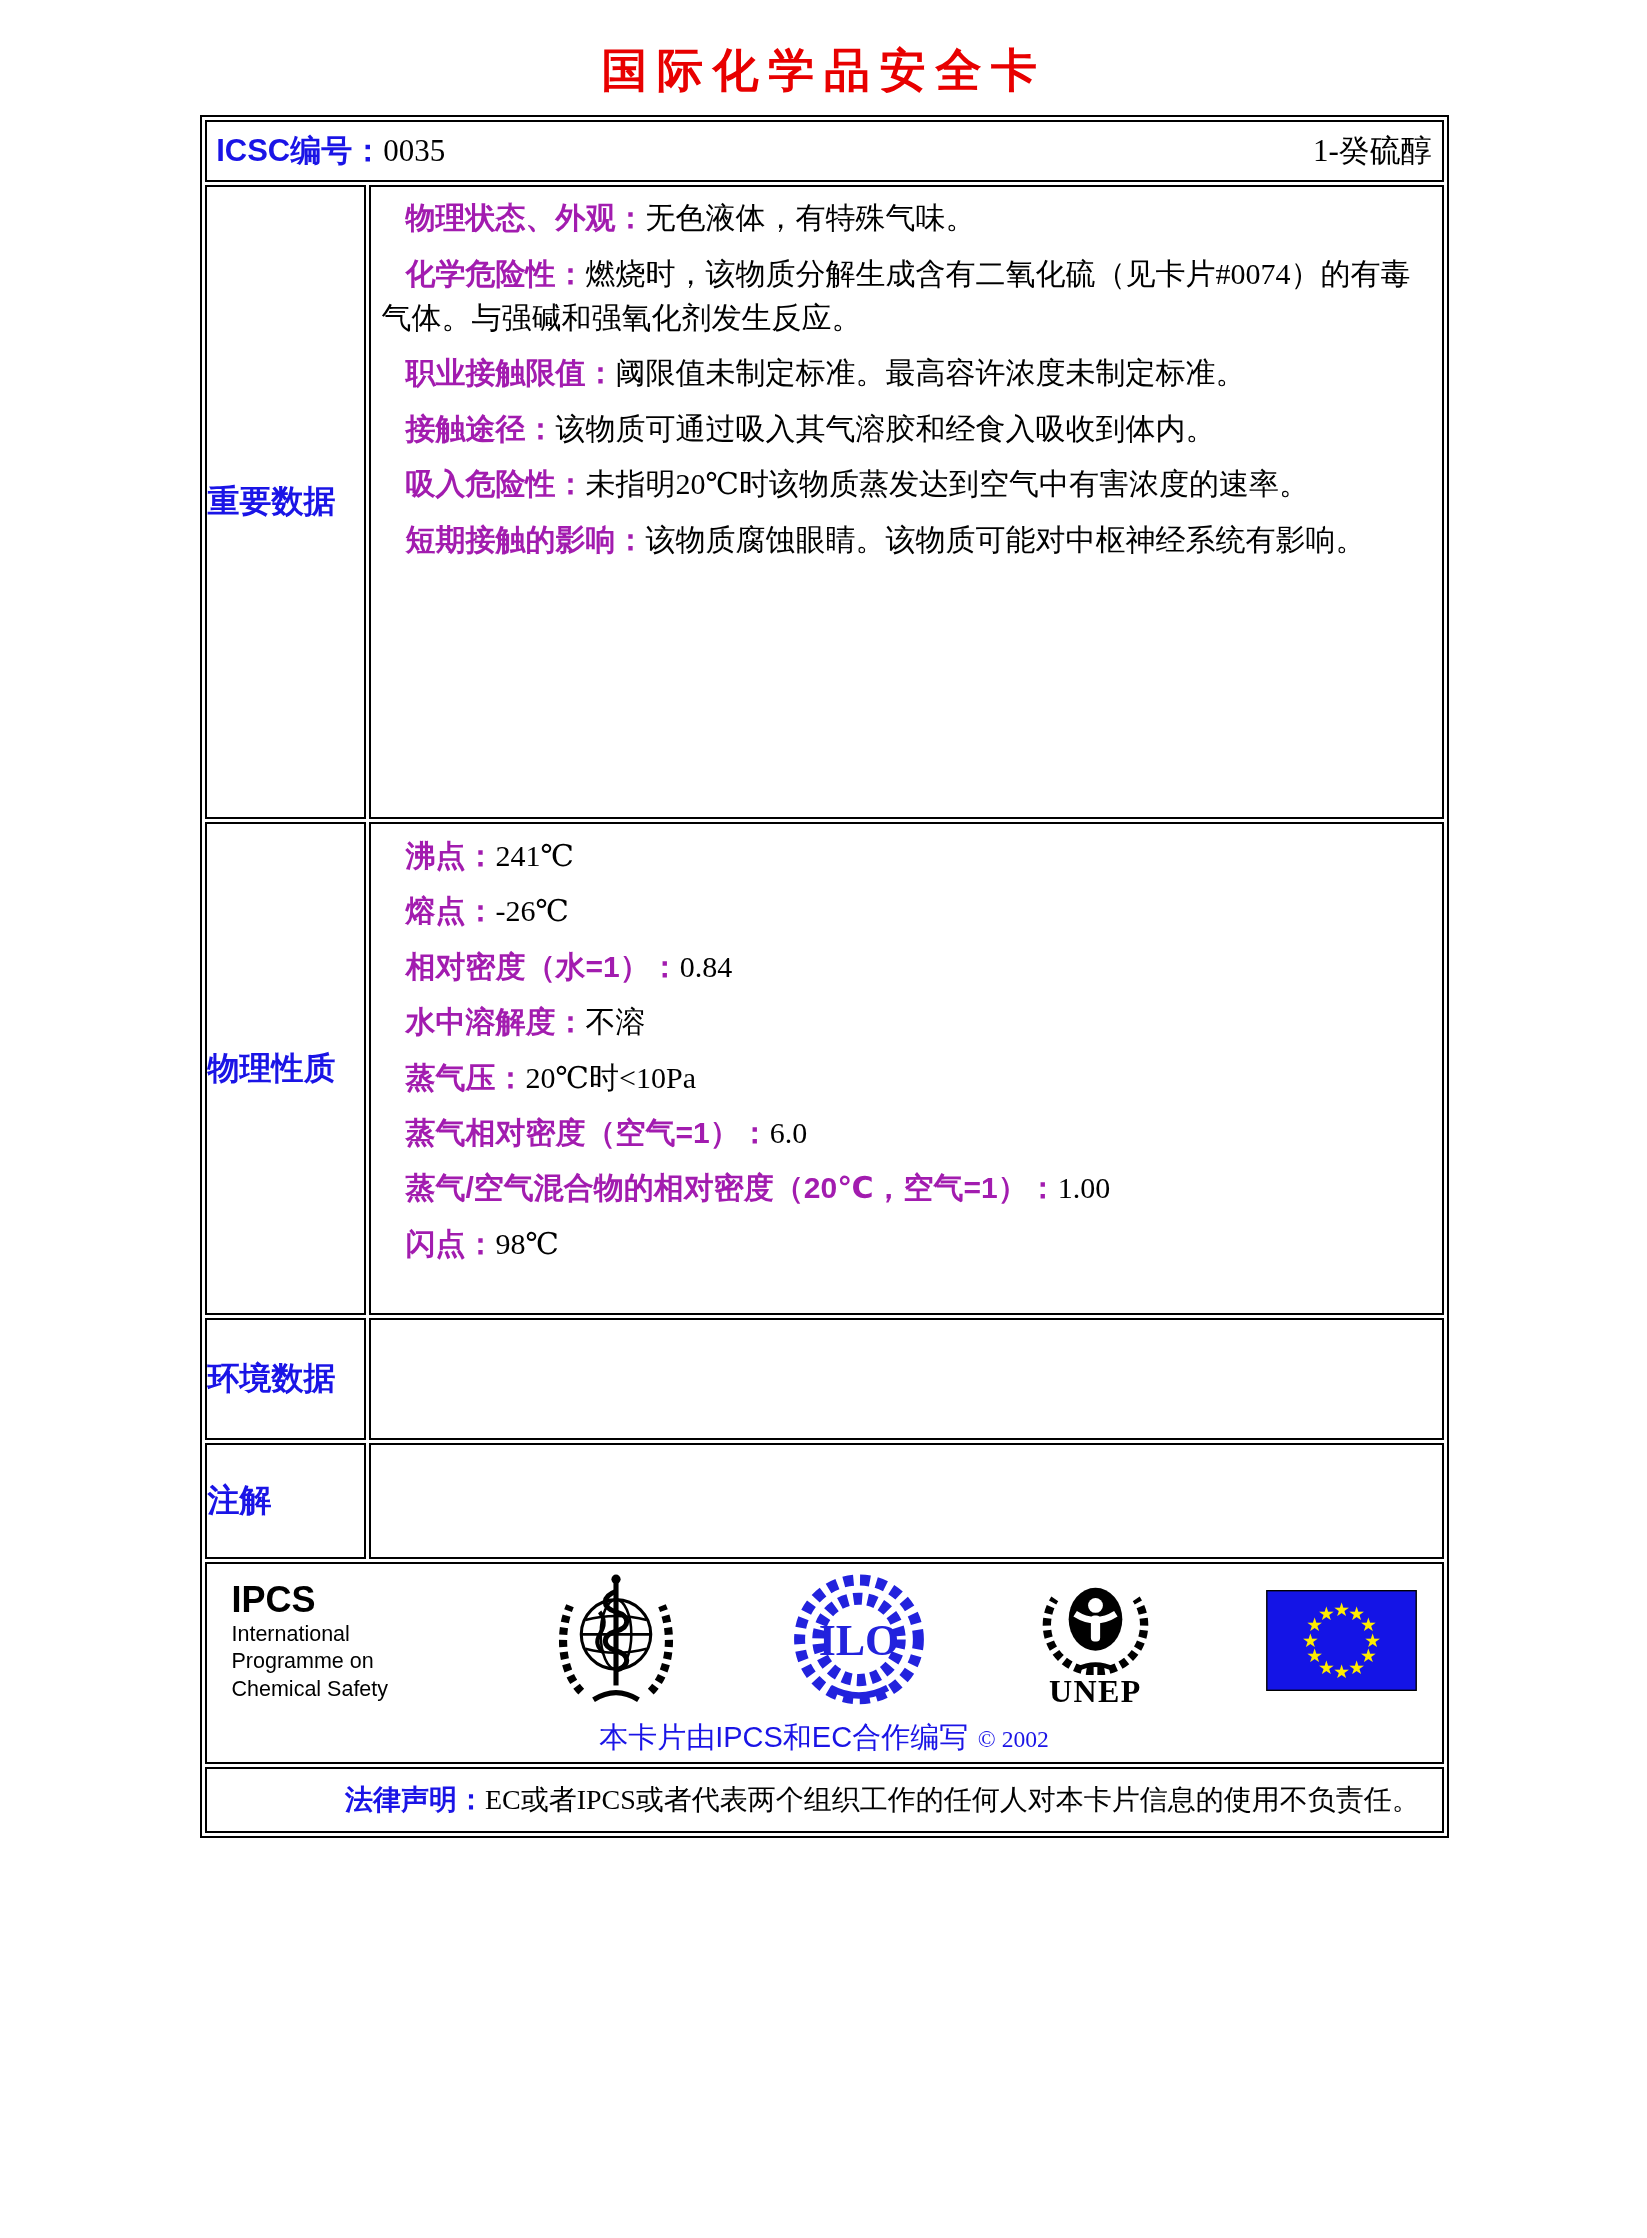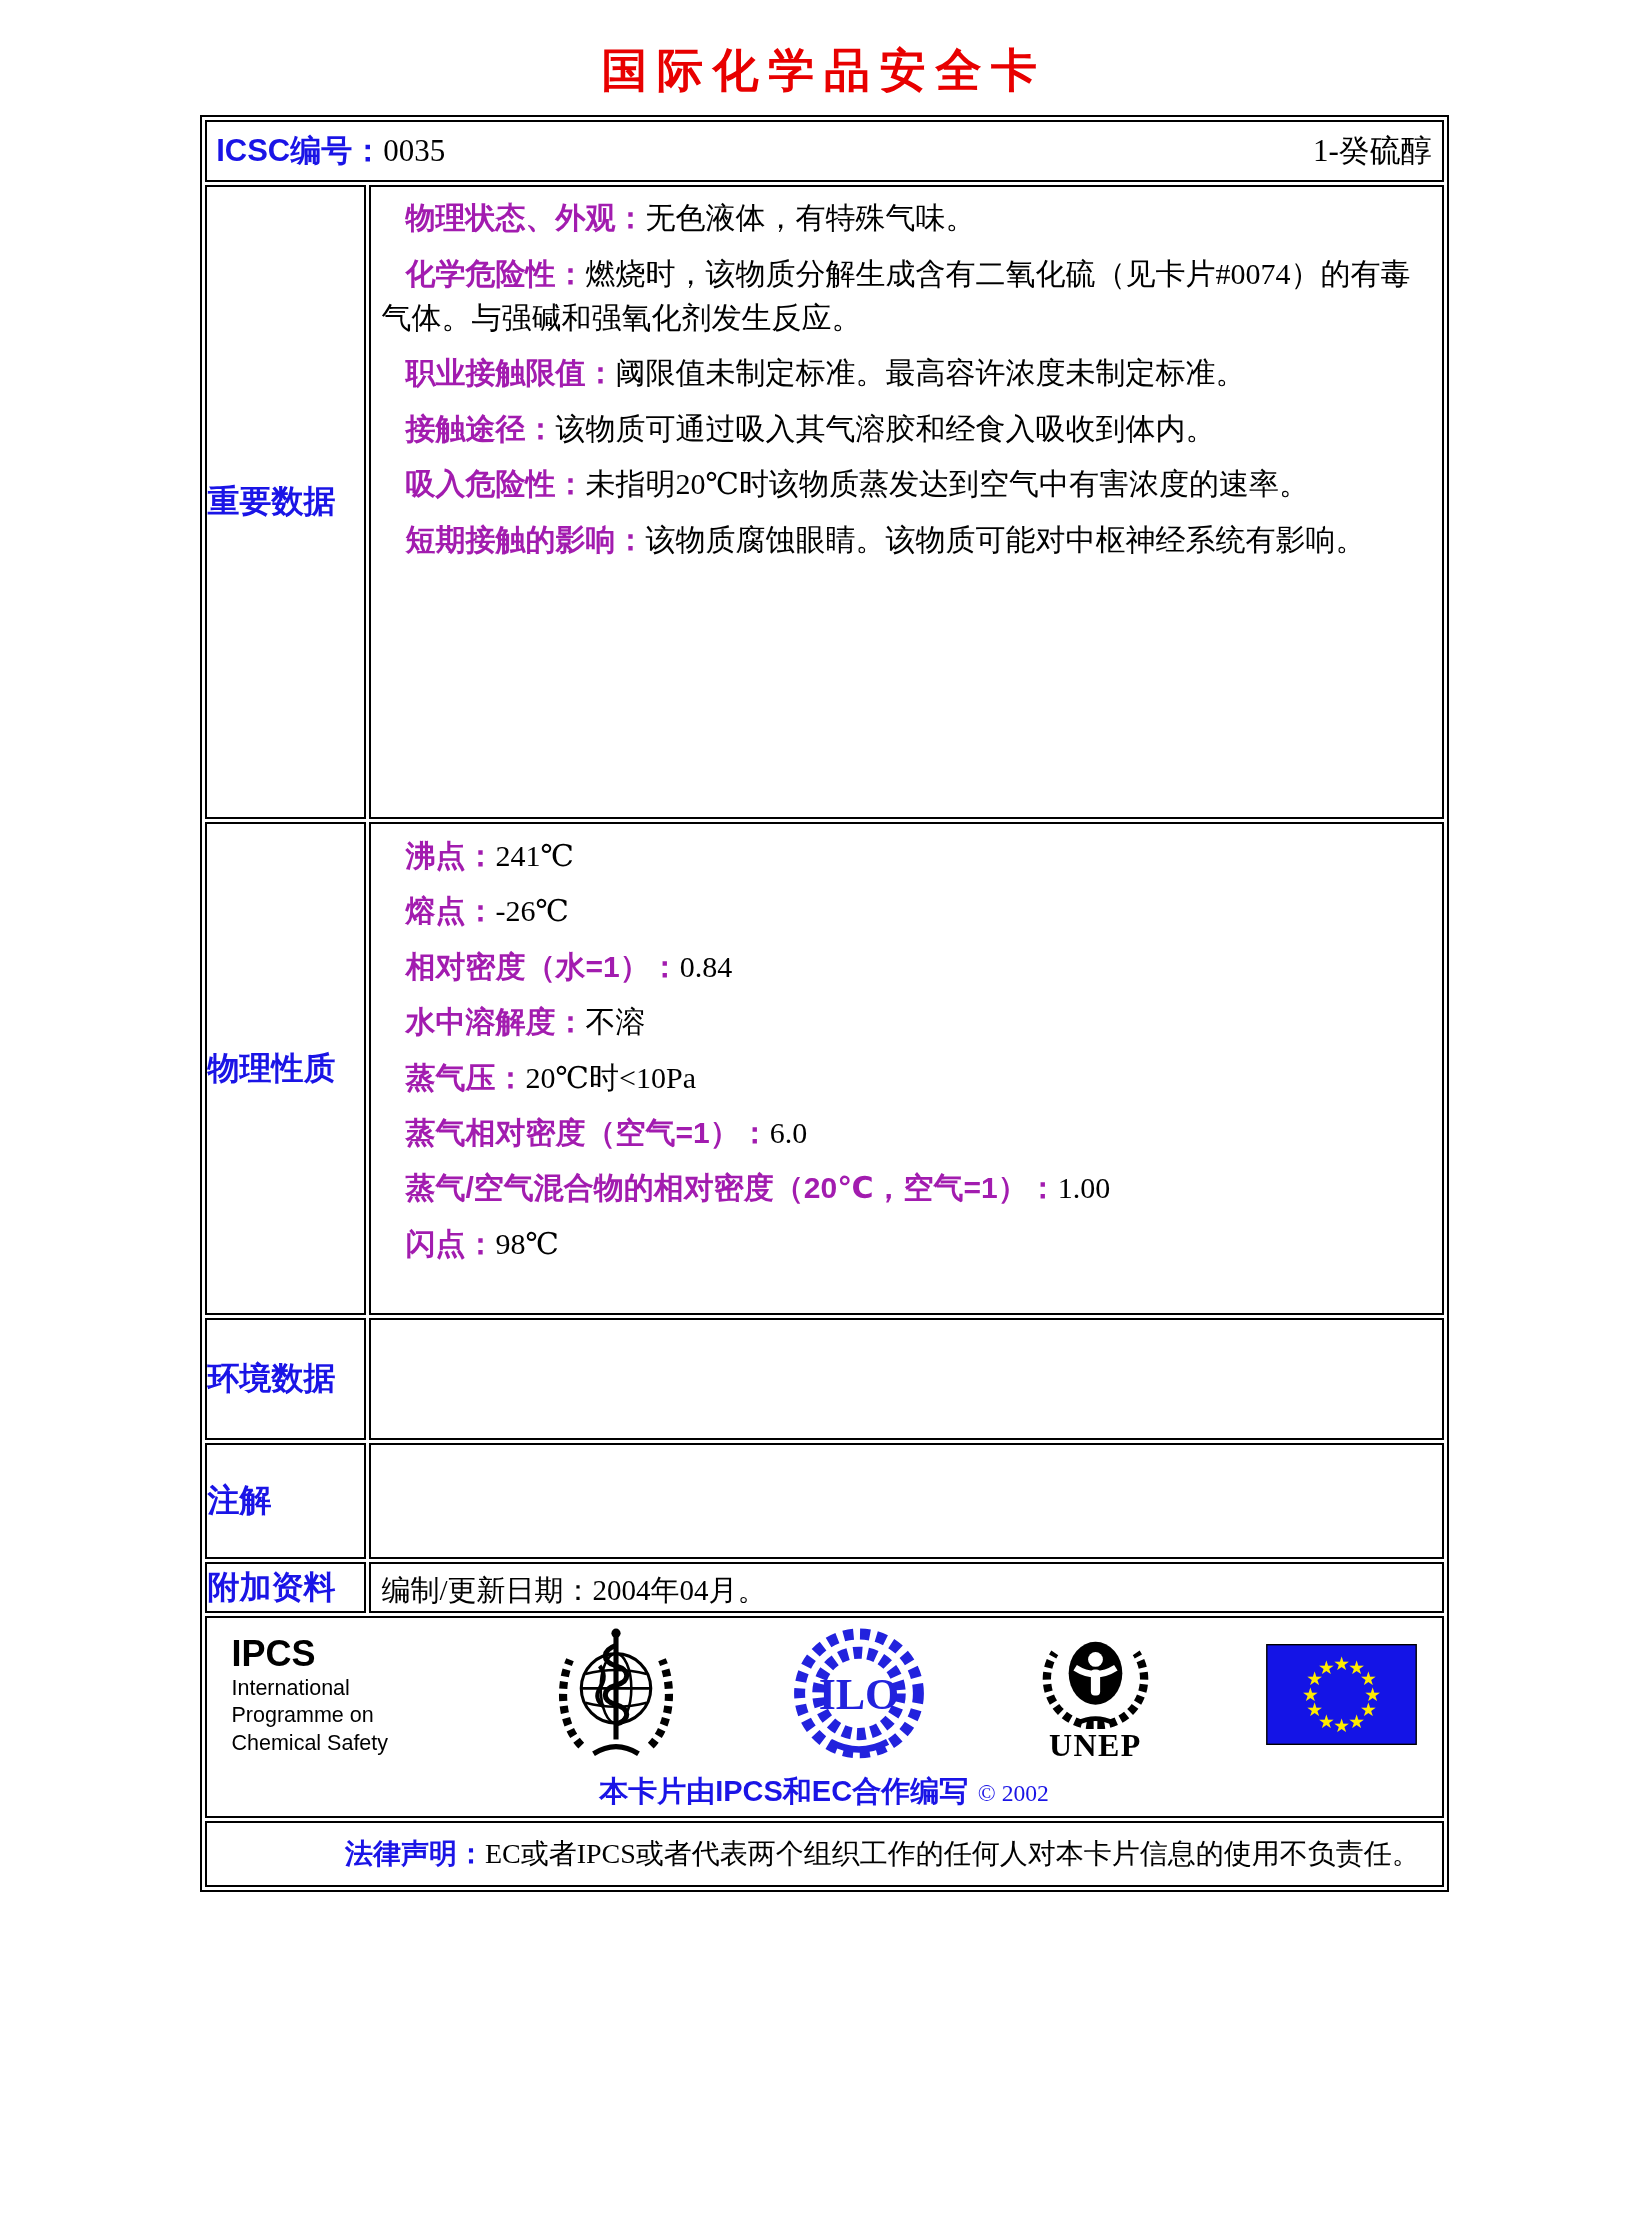--- a/index.html
+++ b/index.html
@@ -40,21 +40,21 @@
   .row-additional .content-cell{height:39px;padding-top:4.2px;}
   .row-additional p.field{margin:0;font-size:29px;}
   .footer-cell{height:186px;vertical-align:middle;padding:4.2px 7px;}
   .footer-top{display:flex;align-items:center;justify-content:space-between;padding:0 18px;height:144px;}
   .ipcs-block{width:208px;font-family:"Liberation Sans","DejaVu Sans",sans-serif;}
   .ipcs-title{font-size:36px;font-weight:bold;line-height:1.2;}
   .ipcs-line{font-size:21.5px;line-height:1.28;}
   .unep-block{display:flex;flex-direction:column;align-items:center;}
   .unep-label{font-family:"Liberation Serif","DejaVu Serif",serif;font-weight:bold;font-size:32px;letter-spacing:1.4px;margin-top:-1.4px;}
   .credit-line{text-align:center;margin-top:5.6px;}
-  .credit-text{font-family:"Liberation Sans","DejaVu Sans",sans-serif;font-weight:bold;font-size:29px;color:#1a14e6;}
+  .credit-text{font-family:"Liberation Sans","DejaVu Sans",sans-serif;font-weight:normal;font-size:29px;color:#1a14e6;}
   .copyright-text{font-size:23.6px;color:#1a14e6;margin-left:9.7px;}
   .legal-cell{height:49px;vertical-align:middle;padding:0 9.7px;}
   .legal-cell p{margin:12px;font-size:28px;text-align:right;}
   svg{display:block;}
 </style>
 </head>
 <body>
 
 <h1 class="title">国际化学品安全卡</h1>
 
@@ -105,26 +105,20 @@
   <tr class="row-env">
     <td class="label-cell">环境数据</td>
     <td class="content-cell"></td>
   </tr>
 
   <tr class="row-notes">
     <td class="label-cell">注解</td>
     <td class="content-cell"></td>
   </tr>
 
-  <tr class="row-additional">
-    <td class="label-cell">附加资料</td>
-    <td class="content-cell">
-      <p class="field"><span class="field-value">编制/更新日期：2004年04月。</span></p>
-    </td>
-  </tr>
 
   <tr>
     <td colspan="2" class="footer-cell">
       <div class="footer-top">
         <div class="ipcs-block">
           <div class="ipcs-title">IPCS</div>
           <div class="ipcs-line">International</div>
           <div class="ipcs-line">Programme on</div>
           <div class="ipcs-line">Chemical Safety</div>
         </div>

